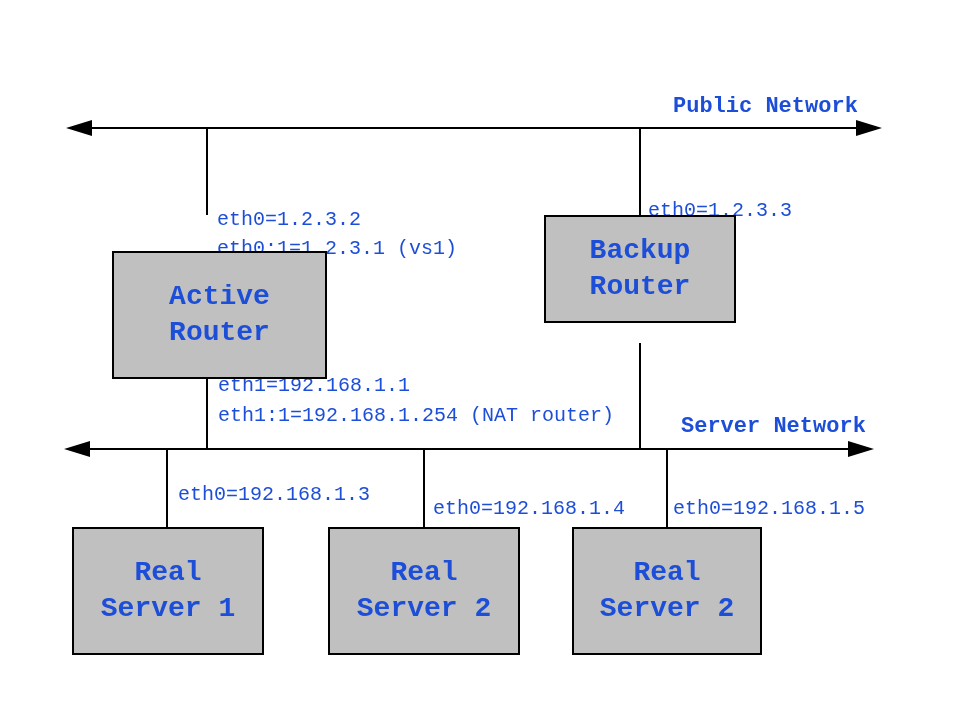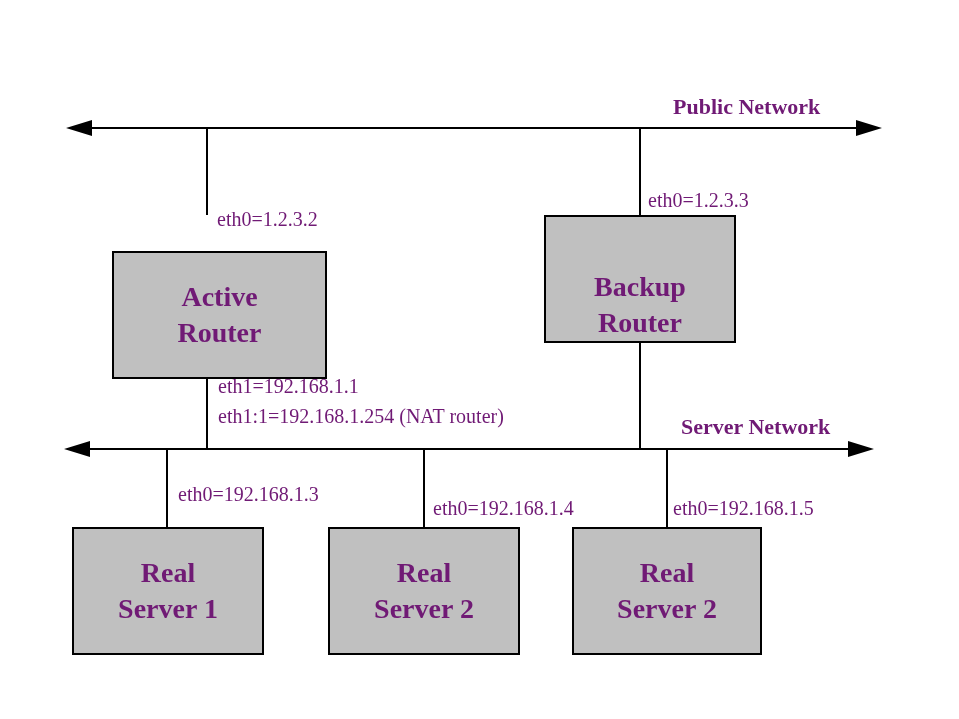--- a/index.html
+++ b/index.html
@@ -5,22 +5,22 @@
   html, body {
     margin: 0;
     padding: 0;
     background: #ffffff;
   }
   .canvas {
     position: relative;
     width: 959px;
     height: 719px;
     background: #ffffff;
-    font-family: Liberation Serif, serif;
-    color: #701a75;
+    font-family: Liberation Mono, monospace;
+    color: #1d4ed8;
     overflow: hidden;
   }
   
   .hline {
     position: absolute;
     height: 2px;
     background: #000000;
   }
   .vline {
     position: absolute;
@@ -89,39 +89,40 @@
   <div class="vline" style="left:206px; top:129px; height:86px;"></div>
   <div class="vline" style="left:639px; top:129px; height:86px;"></div>
   <div class="vline" style="left:206px; top:343px; height:106px;"></div>
   <div class="vline" style="left:639px; top:343px; height:106px;"></div>
   <div class="vline" style="left:166px; top:450px; height:77px;"></div>
   <div class="vline" style="left:423px; top:450px; height:77px;"></div>
   <div class="vline" style="left:666px; top:450px; height:77px;"></div>
 
   <div class="iface" style="left:217px; top:157px;margin-top:48px;">
     <div>eth0=1.2.3.2</div>
+    <div>eth0:1=1.2.3.1 (vs1)</div>
   </div>
-  <div class="iface" style="left:648px; top:186px;">
+  <div class="iface" style="left:648px; top:196px;">
     <div>eth0=1.2.3.3</div>
   </div>
 
   <div class="iface" style="left:218px; top:371px; line-height:30px;">
     <div>eth1=192.168.1.1</div>
     <div>eth1:1=192.168.1.254 (NAT router)</div>
   </div>
 
   <div class="iface" style="left:178px; top:468px;margin-top:12px;">eth0=192.168.1.3</div>
   <div class="iface" style="left:433px; top:494px;">eth0=192.168.1.4</div>
   <div class="iface" style="left:673px; top:494px;">eth0=192.168.1.5</div>
 
   <div class="node" style="left:112px; top:215px; width:215px; height:128px;margin-top:36px;">
     <div>Active</div>
     <div>Router</div>
   </div>
-  <div class="node" style="left:544px; top:215px; width:192px; height:128px;justify-content:flex-end;">
+  <div class="node" style="left:544px; top:215px; width:192px; height:108px;">
     <div>Backup</div>
     <div>Router</div>
   </div>
 
   <div class="node" style="left:72px; top:527px; width:192px; height:128px;">
     <div>Real</div>
     <div>Server 1</div>
   </div>
   <div class="node" style="left:328px; top:527px; width:192px; height:128px;">
     <div>Real</div>

